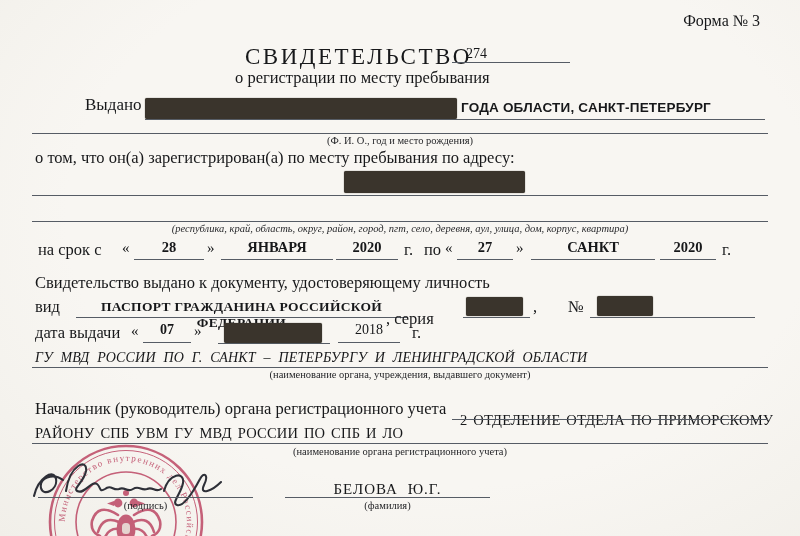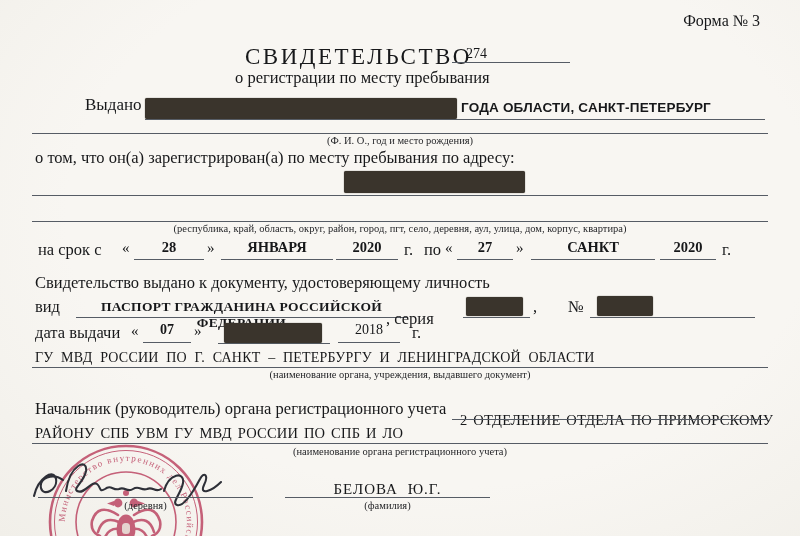--- a/index.html
+++ b/index.html
@@ -18,21 +18,21 @@
   .t16 { font-size: 16.5px; line-height: 21px; }
   .form-label { font-size: 16px; }
   .heading { font-size: 23px; letter-spacing: 2.5px; text-align: right; }
   .subheading { font-size: 16.5px; }
   .rule { position: absolute; height: 0; border-top: 1.5px solid #565c65; }
   .caption { position: absolute; font-size: 10.5px; color: #26272a; text-align: center; white-space: nowrap; }
   .bold-sans { font-family: "Liberation Sans", "DejaVu Sans", sans-serif; font-weight: bold; font-size: 13.5px; letter-spacing: .2px; }
   .redaction { position: absolute; background: #3a342c; border-radius: 2px; box-shadow: 0 0 1px #3a342c; }
   .fill { display: inline-block; text-align: center; font-weight: bold; font-size: 14.5px; border-bottom: 1.5px solid #565c65; height: 21px; }
   .q { font-size: 15px; }
-  .condensed { font-size: 14px; letter-spacing: .2px; word-spacing: 4px; }
+  .condensed { font-size: 14px; letter-spacing: .2px; word-spacing: 4px; font-style: italic; }
   .condensed2 { font-size: 14.5px; letter-spacing: .2px; word-spacing: 2px; }
   .kind-value { position:absolute; text-align: center; font-weight: bold; font-size: 13.5px; letter-spacing: .3px; }
   .surname { font-size: 15px; letter-spacing: 1px; word-spacing: 5px; text-align: center; }
   .stamp-svg { position: absolute; mix-blend-mode: multiply; opacity: .88; }
   .sig-svg { position: absolute; }
 </style>
 </head>
 <body>
 
 <div class="page">
@@ -47,21 +47,21 @@
   <div class="redaction" style="left:145px; top:98px; width:312px; height:21px;"></div>
   <div class="abs bold-sans" style="left:461px; top:100px;">ГОДА ОБЛАСТИ, САНКТ-ПЕТЕРБУРГ</div>
   <div class="rule" style="left:145px; top:119px; width:620px;"></div>
   <div class="rule" style="left:32px; top:133px; width:736px;"></div>
   <div class="caption" style="left:32px; top:135px; width:736px;">(Ф. И. О., год и место рождения)</div>
 
   <div class="abs t16" style="left:35px; top:147px;">о том, что он(а) зарегистрирован(а) по месту пребывания по адресу:</div>
   <div class="redaction" style="left:344px; top:171px; width:181px; height:22px;"></div>
   <div class="rule" style="left:32px; top:195px; width:736px;"></div>
   <div class="rule" style="left:32px; top:221px; width:736px;"></div>
-  <div class="caption" style="left:32px; top:223px; width:736px;">(республика, край, область, округ, район, город, пгт, село, деревня, аул, улица, дом, корпус, квартира)</div>
+  <div class="caption" style="left:32px; top:223px; width:736px;font-style:italic;">(республика, край, область, округ, район, город, пгт, село, деревня, аул, улица, дом, корпус, квартира)</div>
 
   <div class="abs t16" style="left:38px; top:239px;">на срок с</div>
   <div class="abs q" style="left:122px; top:240px;">«</div>
   <div class="abs fill" style="left:134px; top:239px; width:70px;">28</div>
   <div class="abs q" style="left:207px; top:240px;">»</div>
   <div class="abs fill" style="left:221px; top:239px; width:112px;">ЯНВАРЯ</div>
   <div class="abs fill" style="left:336px; top:239px; width:62px;">2020</div>
   <div class="abs t16" style="left:404px; top:239px;">г.</div>
   <div class="abs t16" style="left:424px; top:239px;">по</div>
   <div class="abs q" style="left:445px; top:240px;">«</div>
@@ -146,19 +146,19 @@
   <svg class="sig-svg" style="left:28px; top:450px;" width="232" height="58" viewBox="0 0 232 58">
     <path d="M6 46 C10 28 26 18 28 29 C30 40 15 47 13 38 C11 29 24 22 35 30
              M38 41 C42 14 60 8 58 21 C56 32 45 38 49 41 C57 45 63 30 69 34
              C73 37 71 43 77 39 C83 34 85 41 91 39 C97 36 99 43 105 39
              C111 35 113 41 119 39 C125 36 127 43 133 39
              M136 41 C141 23 157 21 155 33 C153 44 143 53 149 55 C155 57 164 44 172 29
              C176 21 181 25 176 35 C171 46 184 41 193 32" fill="none" stroke="#2e3038" stroke-width="2.1" stroke-linecap="round"></path>
   </svg>
 
   <div class="rule" style="left:38px; top:497px; width:215px;"></div>
-  <div class="caption" style="left:38px; top:500px; width:215px;">(деревня)</div>
+  <div class="caption" style="left:38px; top:500px; width:215px;">(подпись)</div>
 
   <div class="abs surname" style="left:285px; top:481px; width:205px;">БЕЛОВА Ю.Г.</div>
   <div class="rule" style="left:285px; top:497px; width:205px;"></div>
   <div class="caption" style="left:285px; top:500px; width:205px;">(фамилия)</div>
 
 </div>
 
 </body></html>

